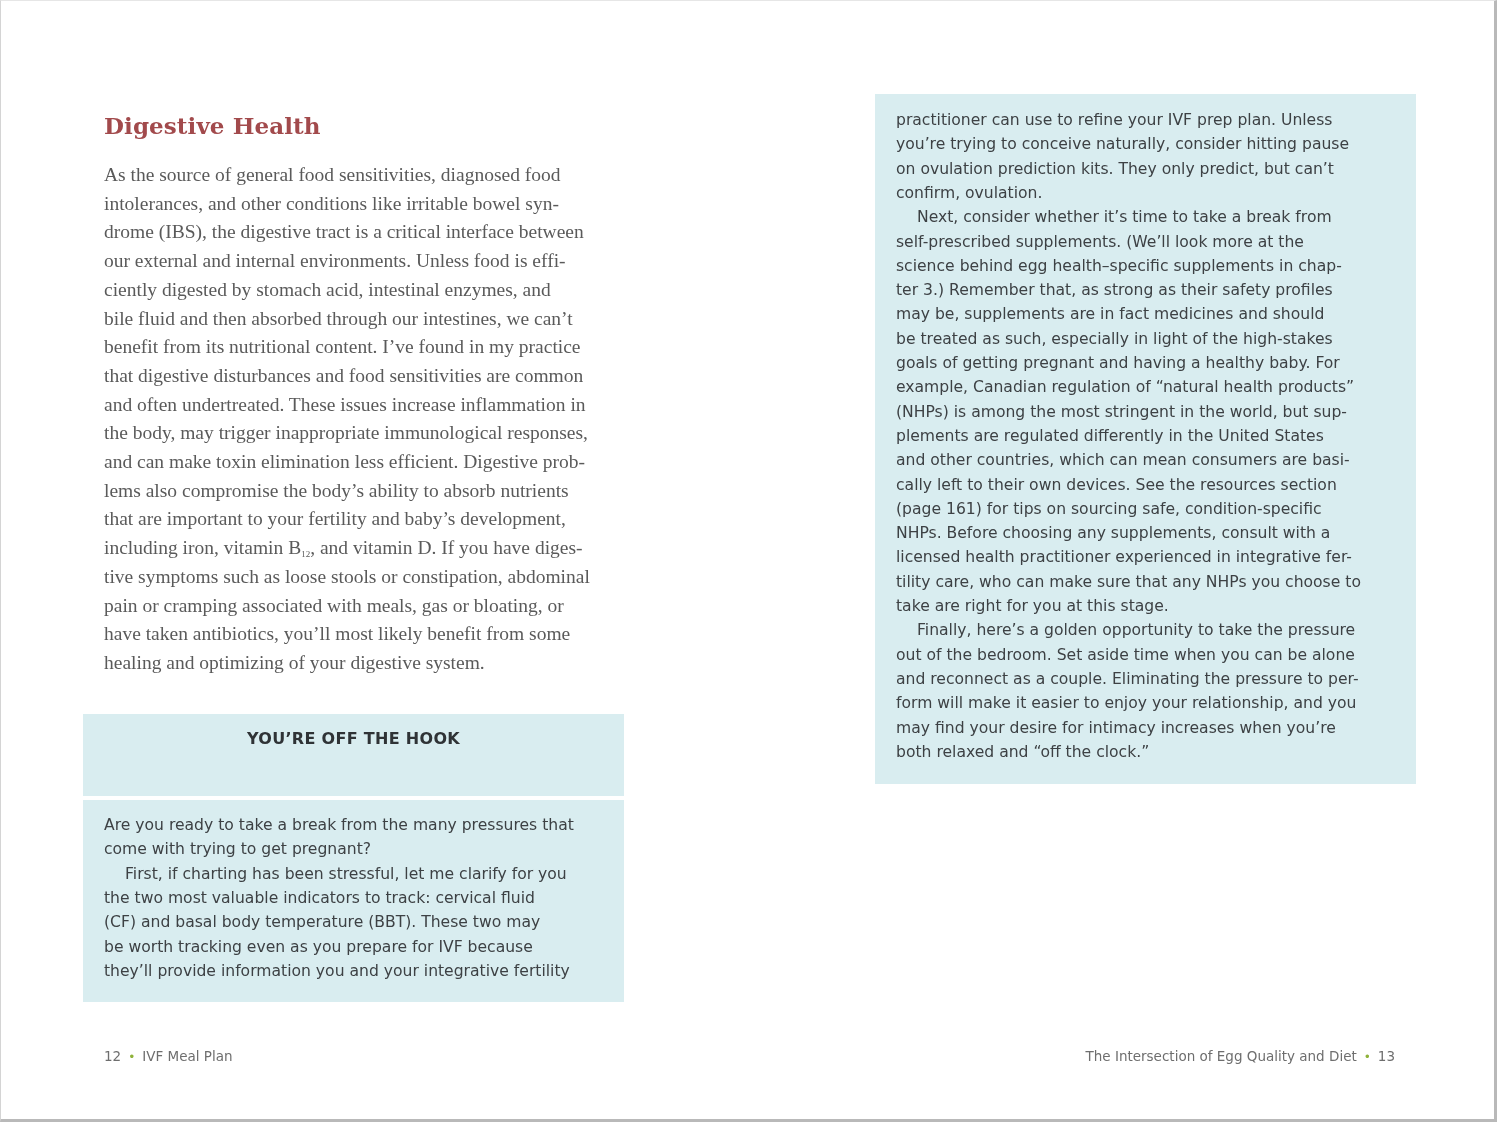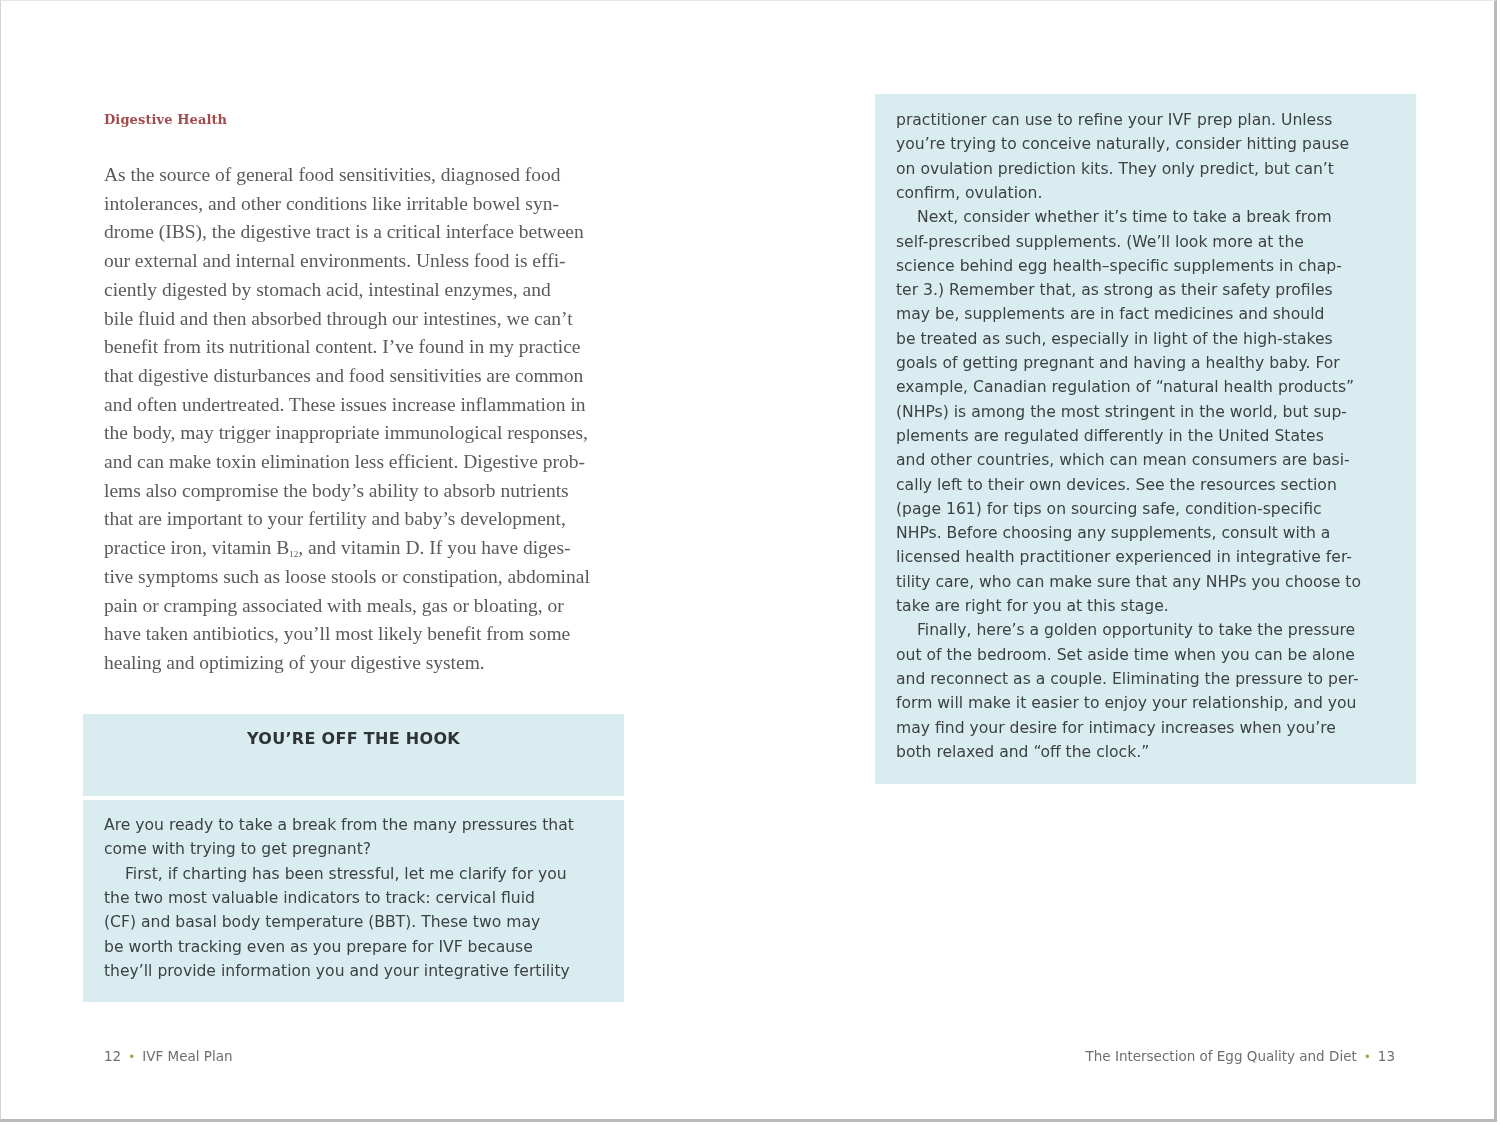--- a/index.html
+++ b/index.html
@@ -12,21 +12,21 @@
       position: absolute; left: 0; top: 0; width: 1497px; height: 1122px;
       border-left: 1px solid #d4d4d4;
       border-top: 1px solid #e6e6e6;
       border-right: 3px solid #b9b9b9;
       border-bottom: 3px solid #b9b9b9;
       box-sizing: border-box;
     }
     .section-heading {
       position: absolute; left: 104px; top: 112px;
       font-family: "DejaVu Serif", serif; font-weight: bold;
-      font-size: 13px; color: #a24a4c; letter-spacing: 0.1px;
+      font-size: 23px; color: #a24a4c; letter-spacing: 0.1px;
       white-space: nowrap;
     }
     .serif-line {
       position: absolute; left: 104px;
       font-family: "Liberation Serif", serif;
       font-size: 19.5px; color: #5a5a5a;
       white-space: nowrap; line-height: 22px;
     }
     .serif-line sub { font-size: 9px; vertical-align: -3px; }
     .sidebar-box {
@@ -69,21 +69,21 @@
       <div class="serif-line" style="top: 250.1px;">our external and internal environments. Unless food is effi-</div>
       <div class="serif-line" style="top: 278.8px;">ciently digested by stomach acid, intestinal enzymes, and</div>
       <div class="serif-line" style="top: 307.5px;">bile fluid and then absorbed through our intestines, we can’t</div>
       <div class="serif-line" style="top: 336.2px;">benefit from its nutritional content. I’ve found in my practice</div>
       <div class="serif-line" style="top: 364.9px;">that digestive disturbances and food sensitivities are common</div>
       <div class="serif-line" style="top: 393.6px;">and often undertreated. These issues increase inflammation in</div>
       <div class="serif-line" style="top: 422.3px;">the body, may trigger inappropriate immunological responses,</div>
       <div class="serif-line" style="top: 451px;">and can make toxin elimination less efficient. Digestive prob-</div>
       <div class="serif-line" style="top: 479.7px;">lems also compromise the body’s ability to absorb nutrients</div>
       <div class="serif-line" style="top: 508.4px;">that are important to your fertility and baby’s development,</div>
-      <div class="serif-line" style="top: 537.1px;"><span>practice iron, vitamin B</span><sub>12</sub><span>, and vitamin D. If you have diges-</span></div>
+      <div class="serif-line" style="top: 537.1px;"><span>including iron, vitamin B</span><sub>12</sub><span>, and vitamin D. If you have diges-</span></div>
       <div class="serif-line" style="top: 565.8px;">tive symptoms such as loose stools or constipation, abdominal</div>
       <div class="serif-line" style="top: 594.5px;">pain or cramping associated with meals, gas or bloating, or</div>
       <div class="serif-line" style="top: 623.2px;">have taken antibiotics, you’ll most likely benefit from some</div>
       <div class="serif-line" style="top: 651.9px;">healing and optimizing of your digestive system.</div>
     </div>
 
   <div class="sidebar-title">
     <div class="sidebar-title-line" style="top:15px;">YOU’RE OFF THE HOOK</div>
   </div>
 

